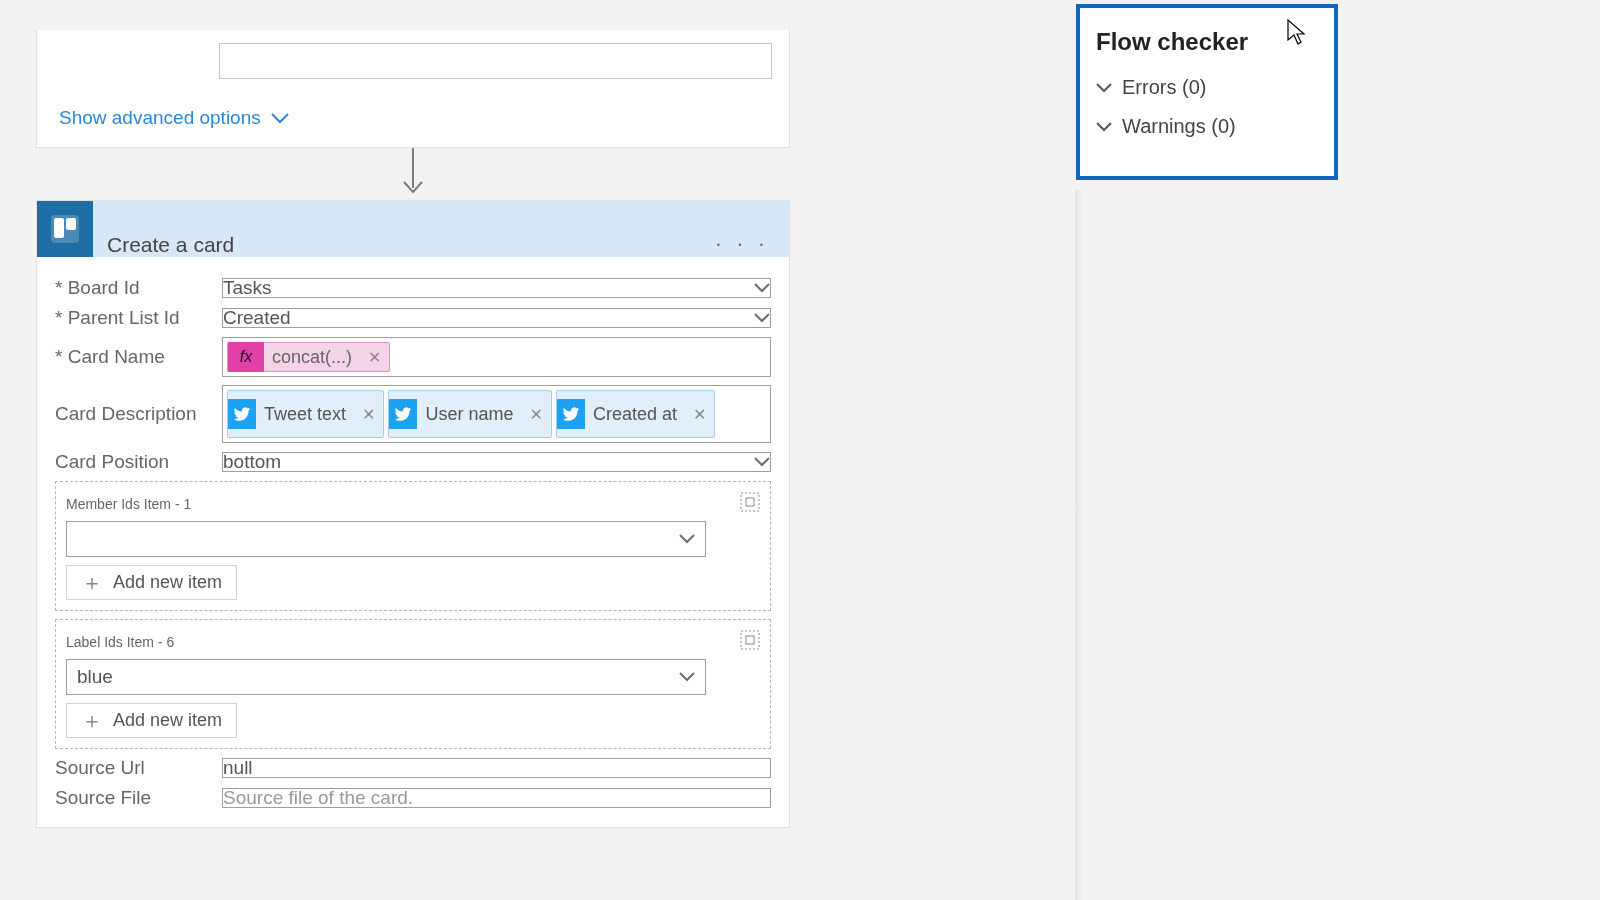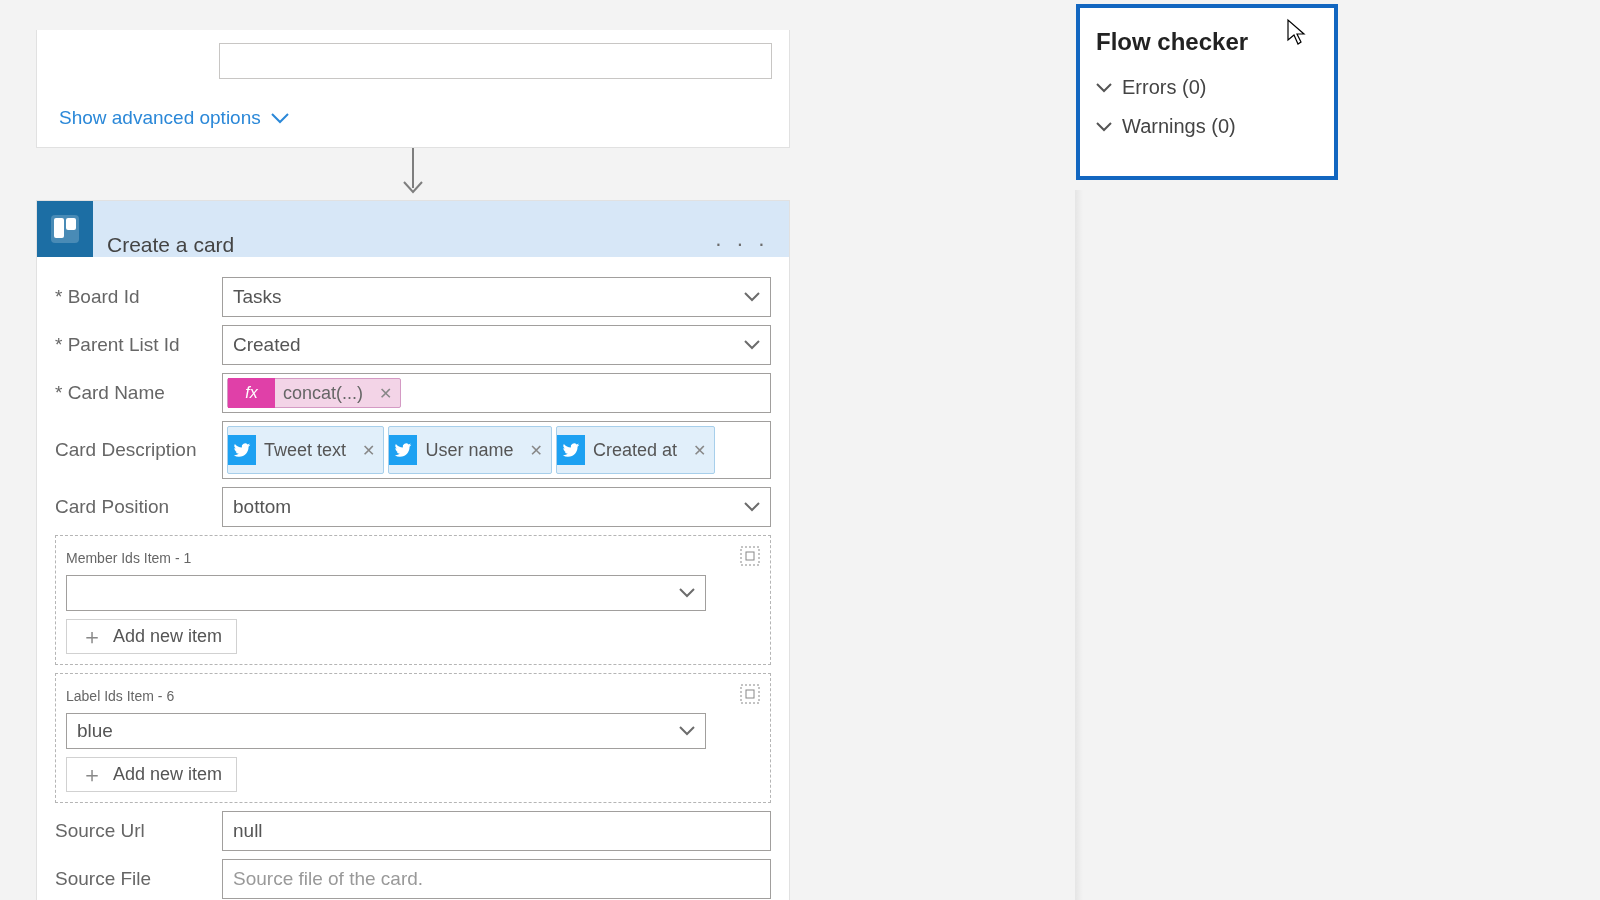--- a/index.html
+++ b/index.html
@@ -90,46 +90,46 @@
     margin: 8px 0;
   }
   .label-col {
     width: 167px;
     font-size: 19px;
     color: #666;
   }
   .field-col { flex: 1; }
   .select-box, .text-box, .token-box {
     border: 1px solid #a19f9d;
-    height: 40px;
+    height: 20px;
     width: 100%;
     display: flex;
     align-items: center;
-    padding: 0 10px;
+    padding: 0 0;
     background: #fff;
     font-size: 19px;
     color: #555;
   }
   .token-box { padding: 4px; gap: 4px; flex-wrap: wrap; min-height: 38px; height: auto; }
   .select-box { justify-content: space-between; cursor: pointer; }
   .chev-down-s {
     color: #6c6c6c;
     font-size: 16px;
   }
   .fx-token {
     display: inline-flex; align-items: center;
     background: #f3d4e7;
     border: 1px solid #d49ac4;
     border-radius: 2px;
     height: 30px;
   }
   .fx-badge {
-    width: 47px; height: 30px;
+    width: 36px; height: 30px;
     background: #e040a8;
-    color: #ffffff;
+    color: #0f172a;
     display: flex; align-items: center; justify-content: center;
     font-style: italic;
     font-size: 16px;
   }
   .fx-text { padding: 0 8px; color: #666; font-size: 18px; }
   .tok-x { padding: 0 8px; color: #888; cursor: pointer; font-size: 16px; }
   .tw-token {
     display: inline-flex; align-items: center;
     background: #e1effa;
     border: 1px solid #a7cfeb;

